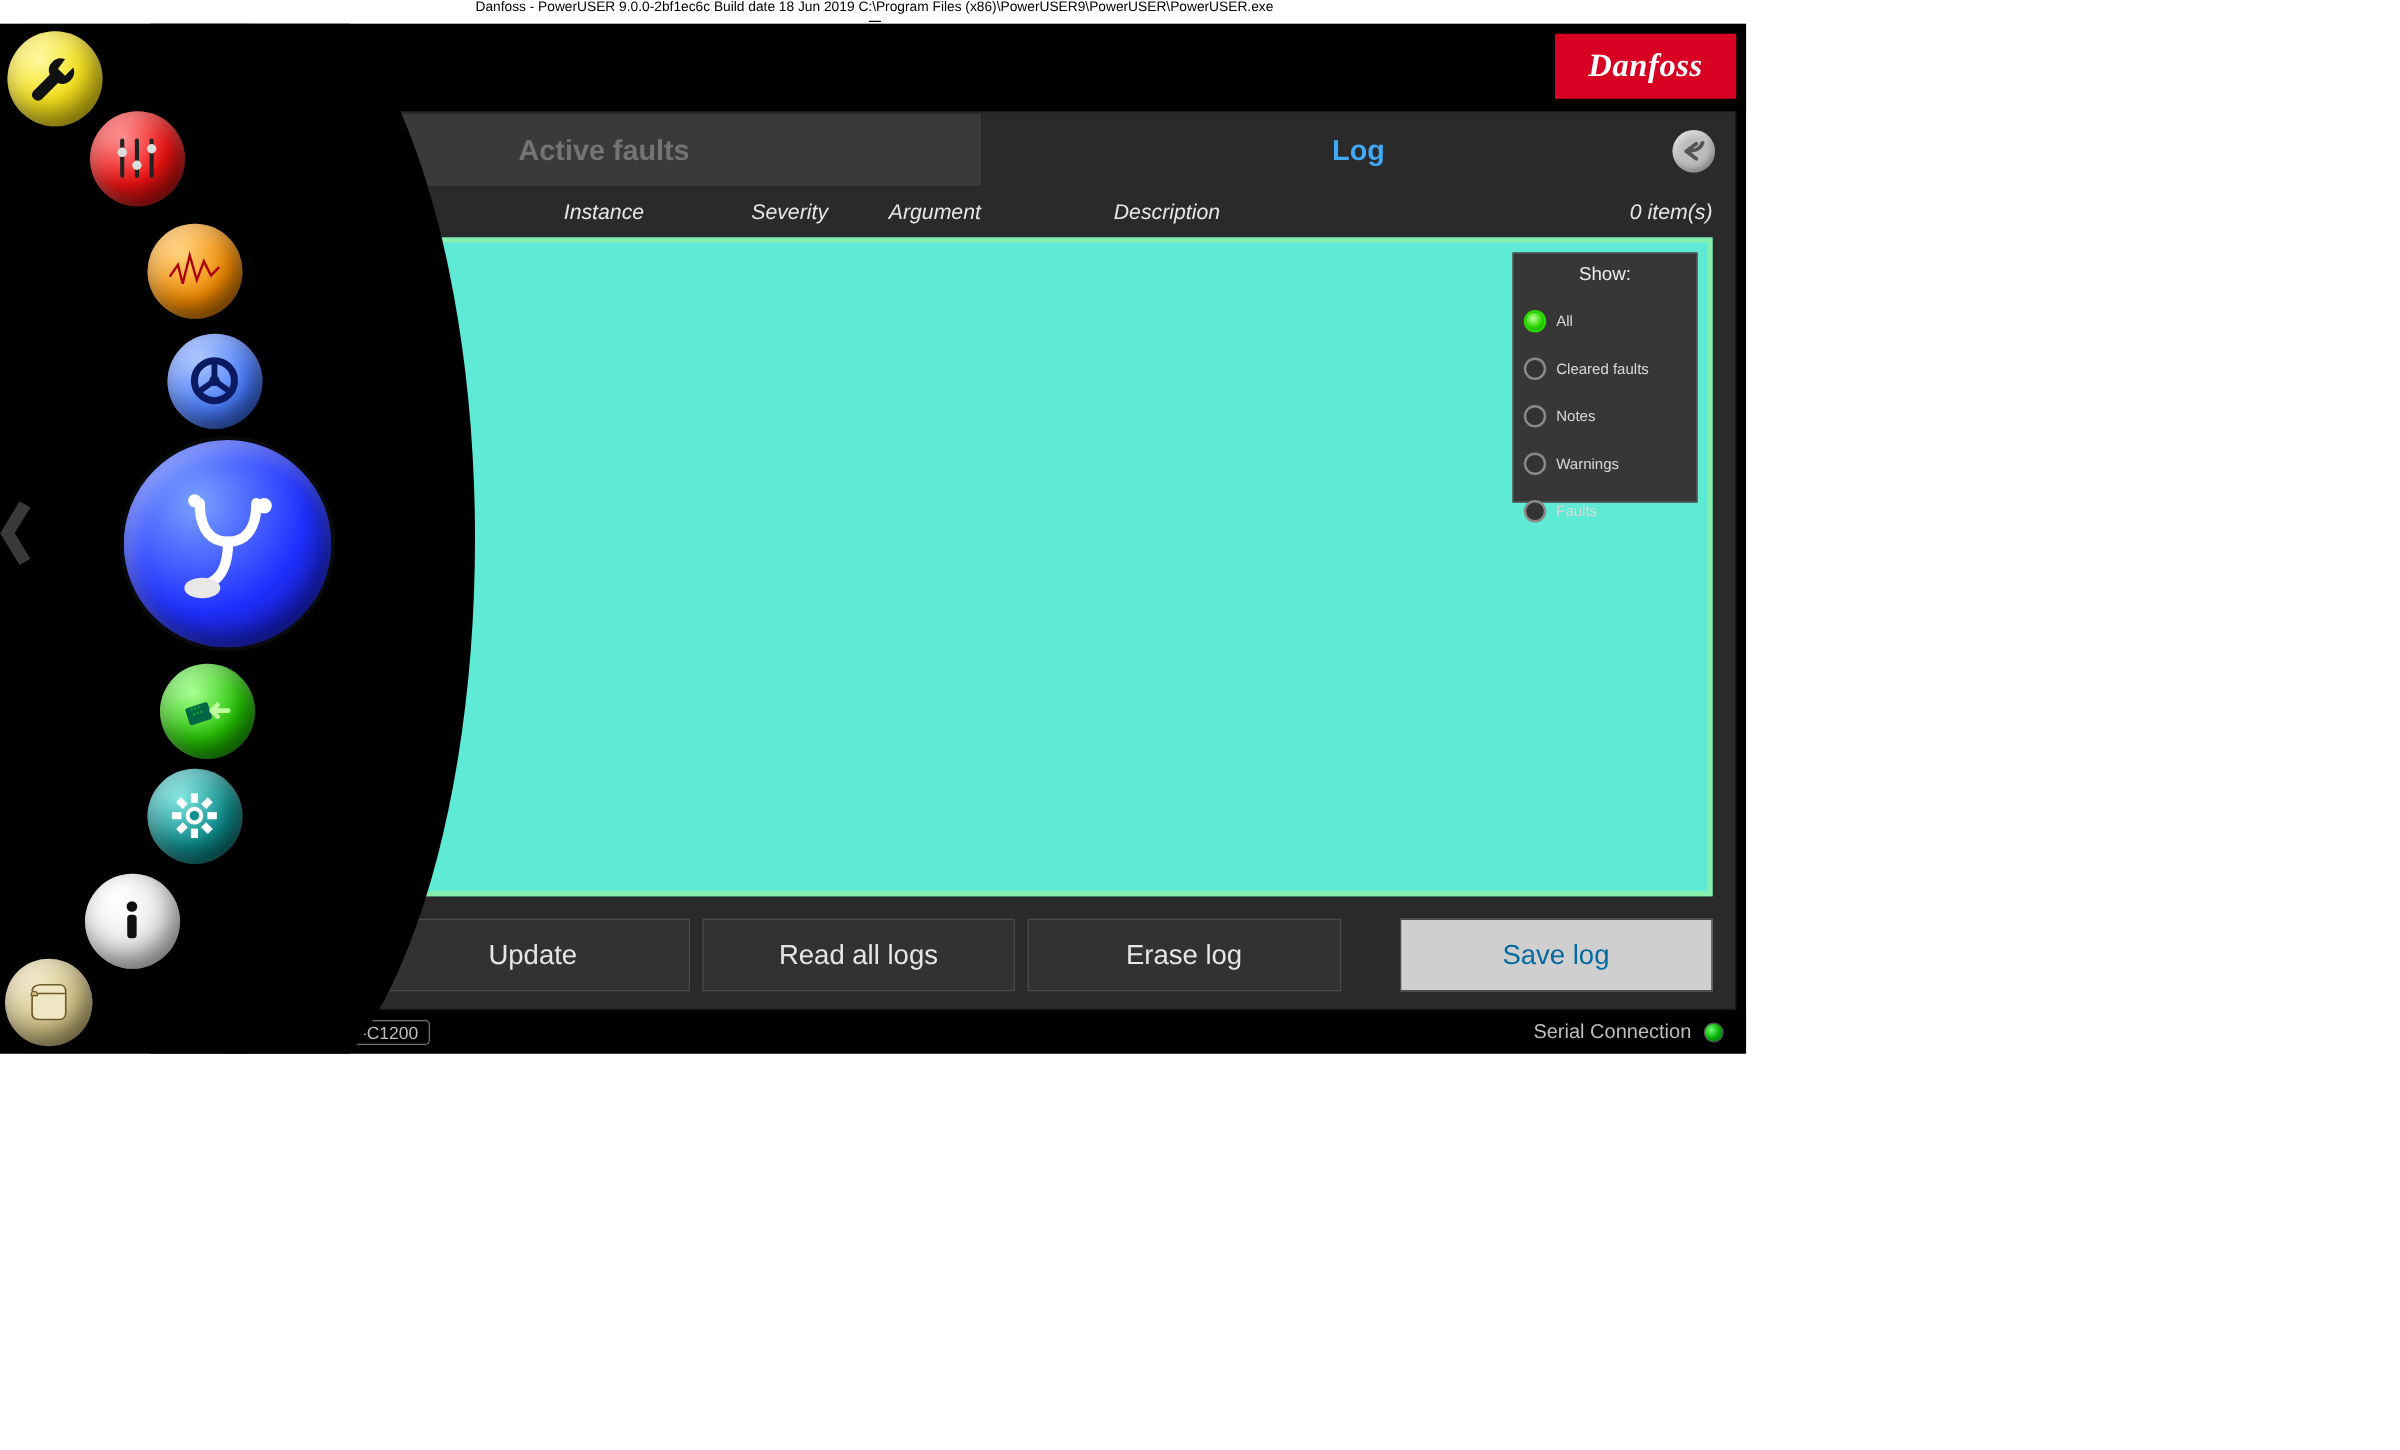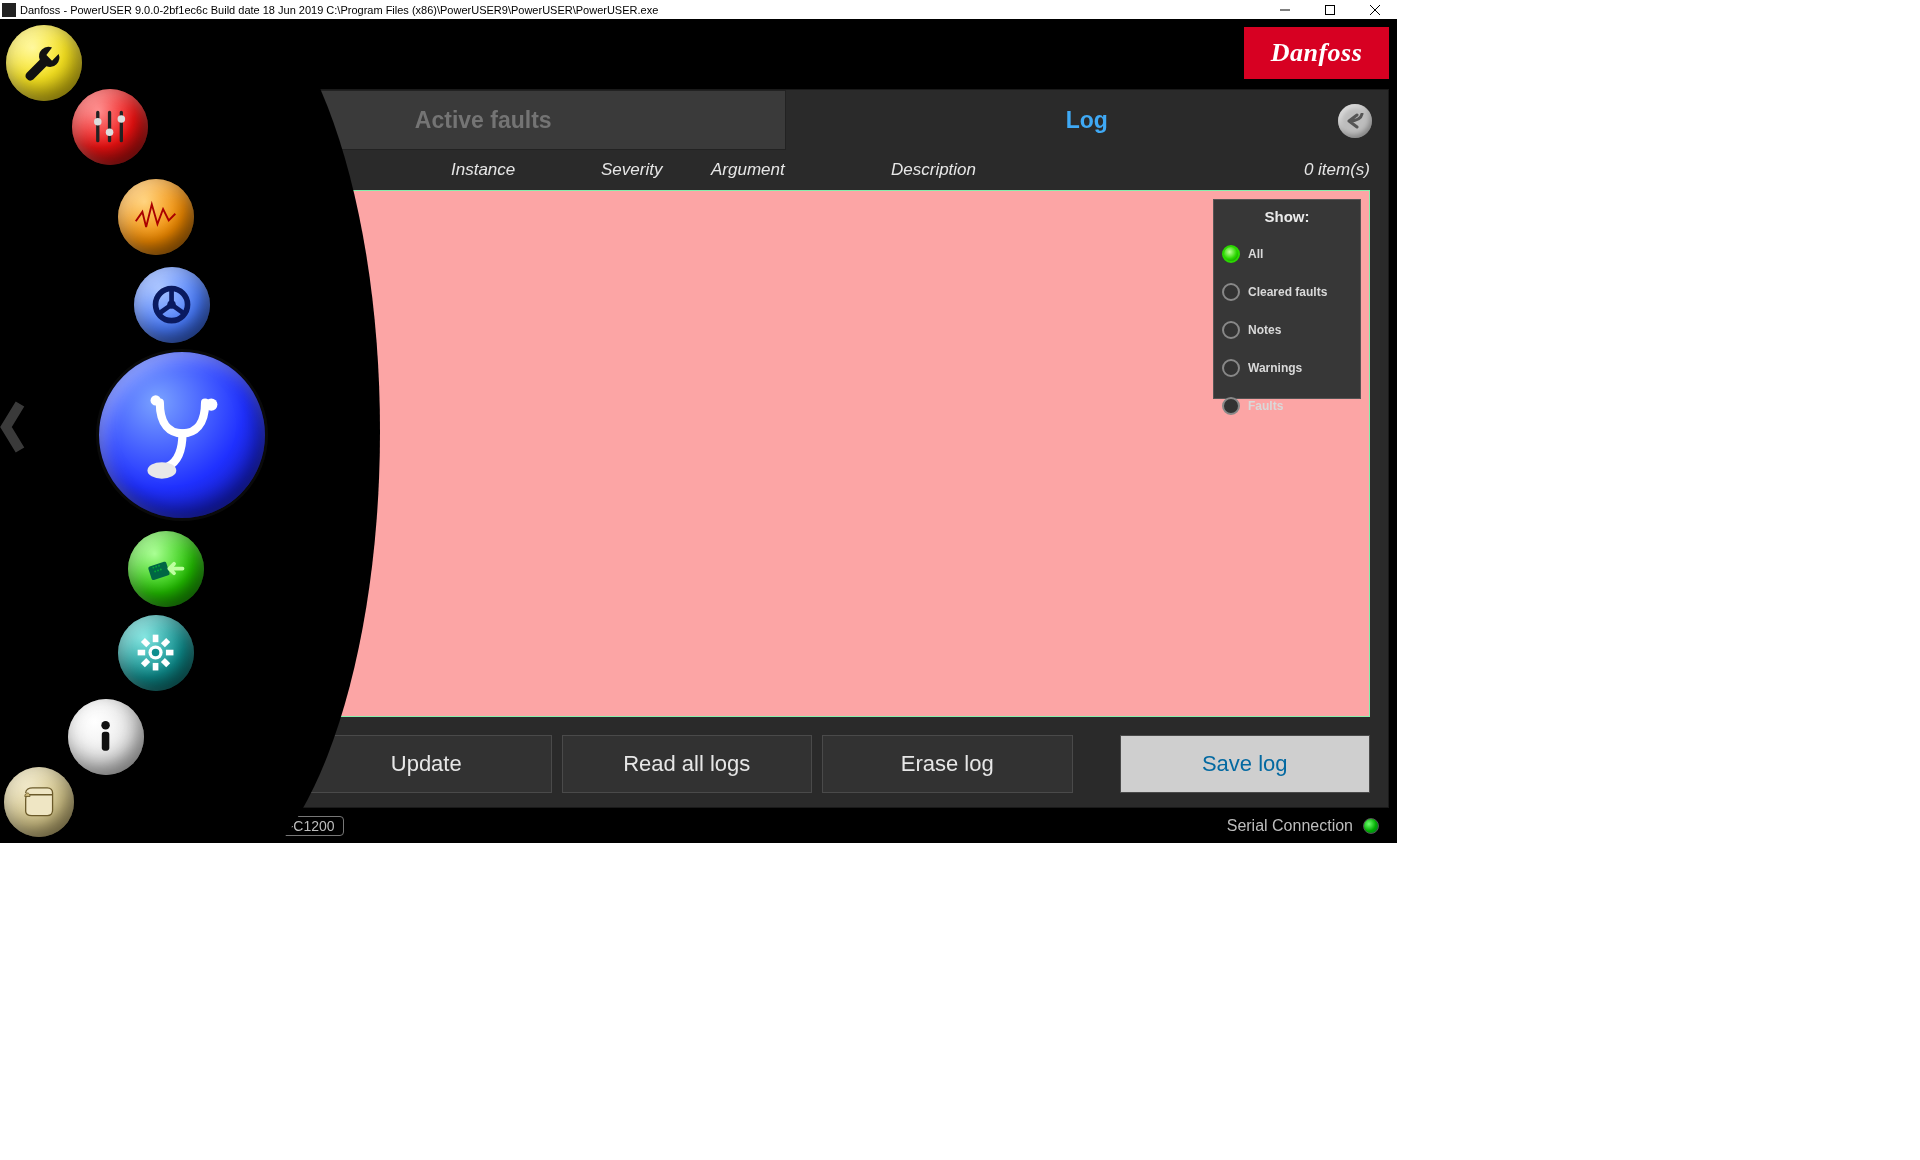--- a/index.html
+++ b/index.html
@@ -7,20 +7,21 @@
 
   
   .titlebar {
     height: 19px;
     background: #fff;
     display: flex;
     align-items: center;
     font-size: 11px;
     color: #000;
     padding-left: 2px;
+    flex-direction: column;
   }
   .titlebar .app-icon {
     width: 14px; height: 14px; background:#222; margin-right:4px;
   }
   .titlebar .spacer { flex:1; }
   .titlebar .win-btn {
     width: 45px; height: 19px;
     display:flex; align-items:center; justify-content:center;
     font-size:12px; color:#000;
   }
@@ -163,23 +164,22 @@
   .th-time{width:150px;}
   .th-instance{width:150px;}
   .th-severity{width:110px;}
   .th-argument{width:180px;}
   .th-desc{flex:1;}
   .th-count{width:110px;text-align:right;}
 
   
   .table-body{
     position:absolute; top:100px; left:120px; right:18px; bottom:90px;
-    background:#fca5a5;
-    border:1px solid #86efac;
-    font-weight:bold;
+    background:#5eead4;
+    border:4px solid #86efac;
   }
 
   
   .filter{
     position:absolute; top:8px; right:8px;
     width:148px; height:200px;
     border:1px solid #555;
     background:#373737;
     color:#d9d9d9;
     font-size:12px;

